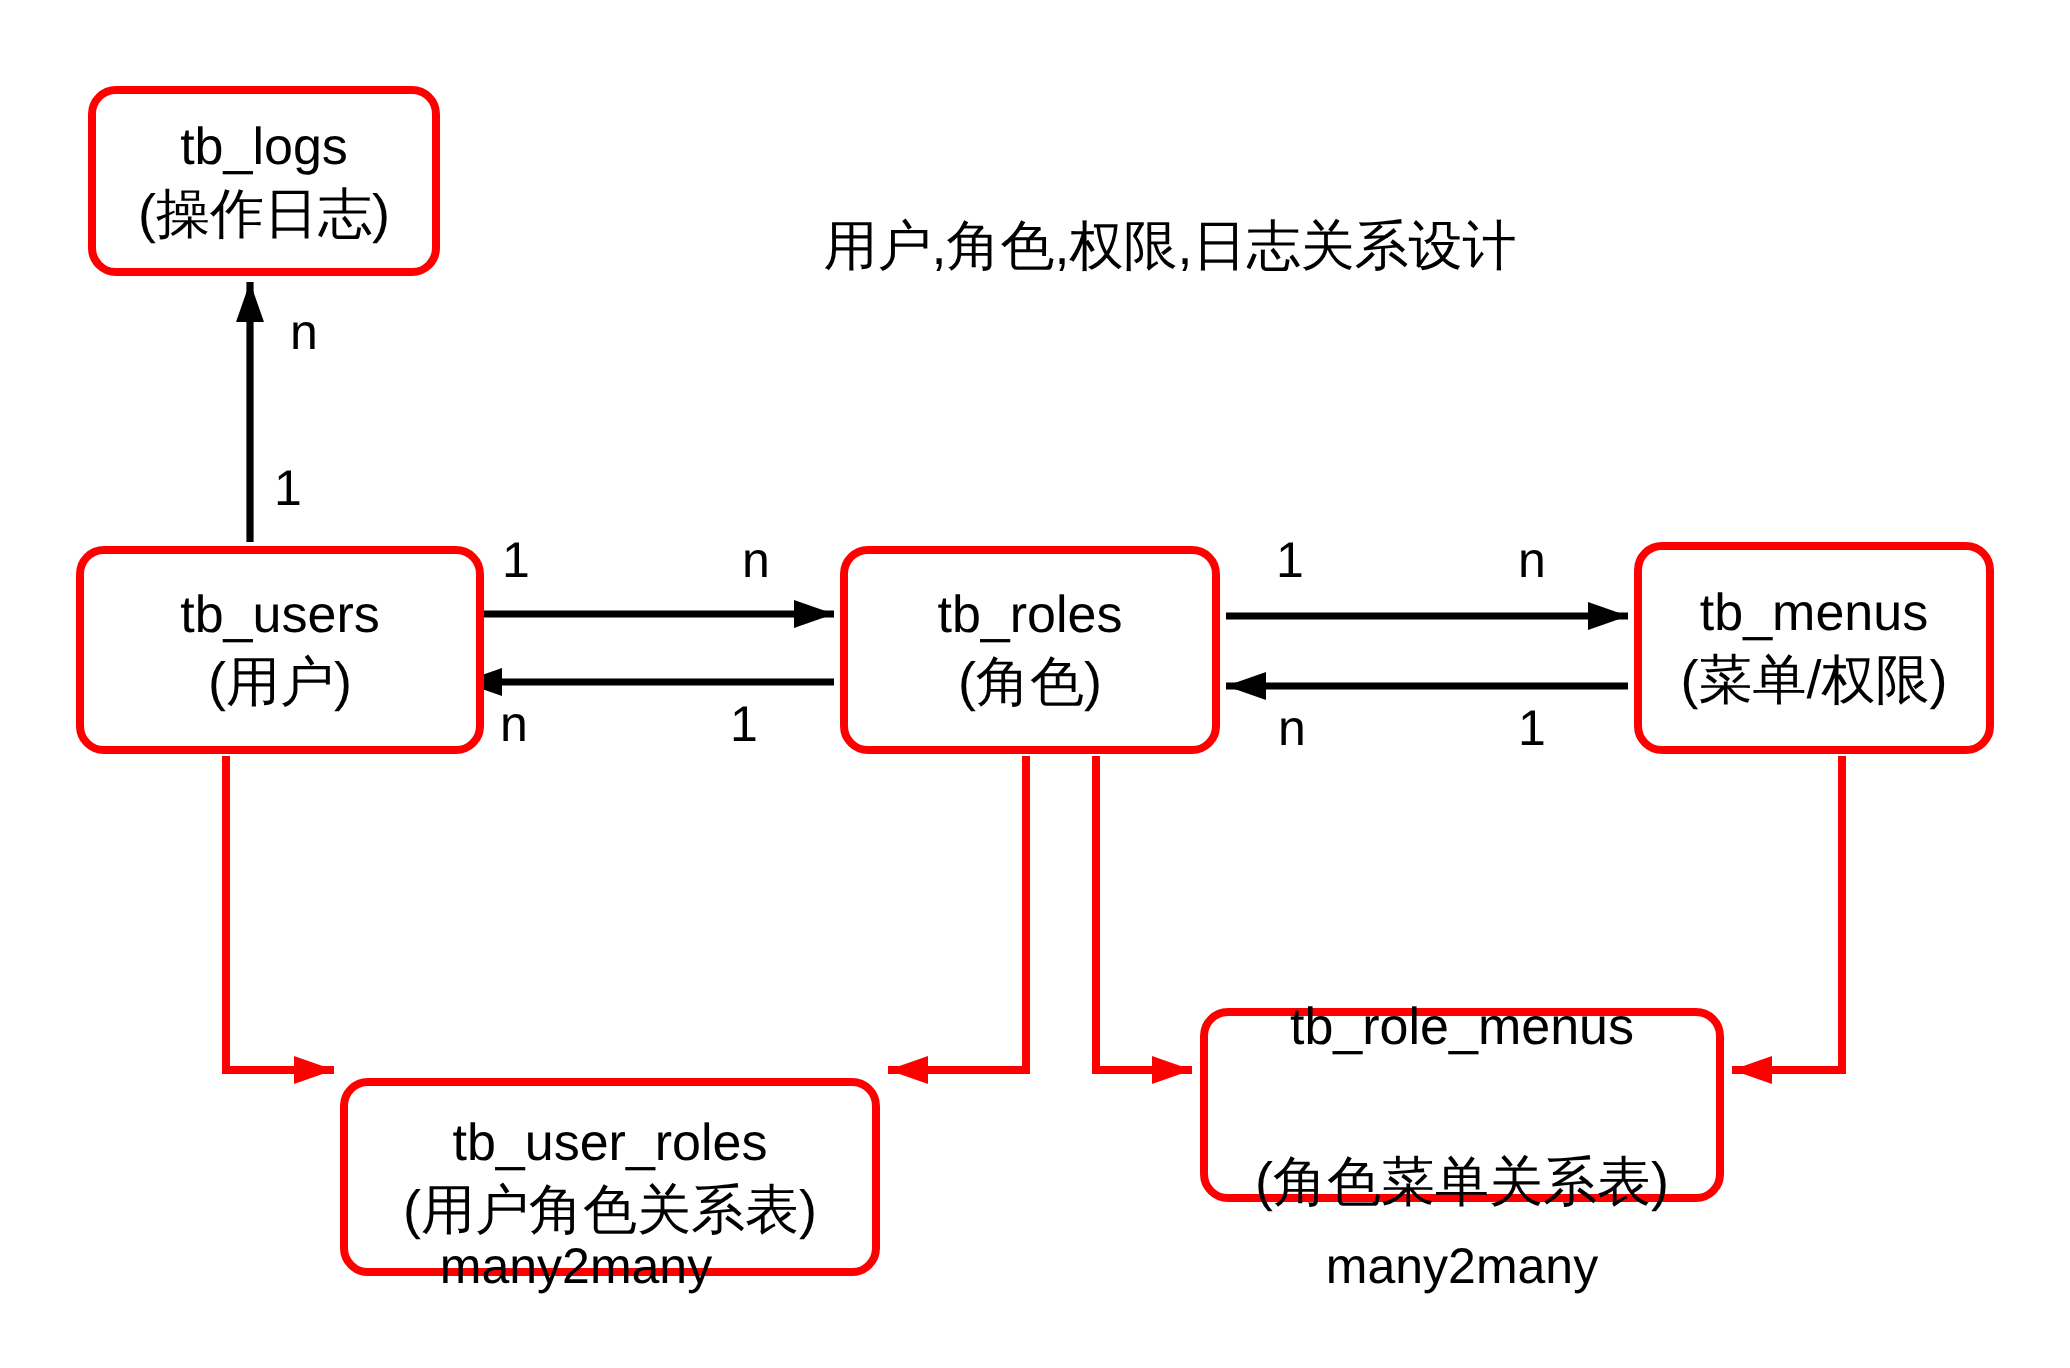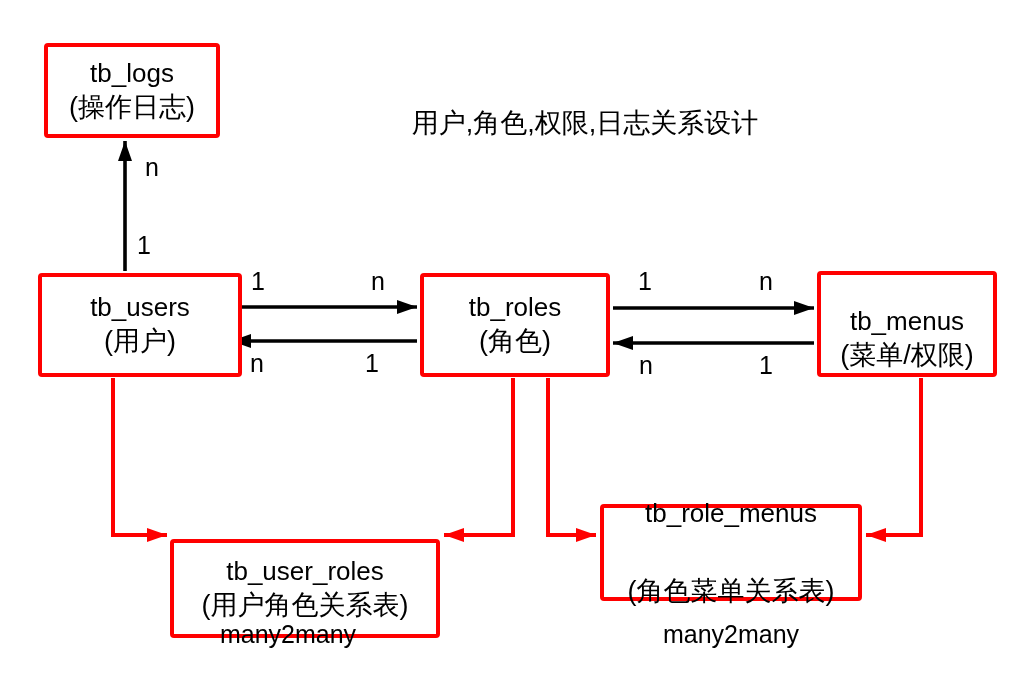--- a/index.html
+++ b/index.html
@@ -30,21 +30,21 @@
     text-align: center;
     font-size: 27px;
     color: #000000;
     white-space: nowrap;
     margin-top: 29px;
   }
   .node {
     position: absolute;
     box-sizing: border-box;
     border: 4px solid #ff0000;
-    border-radius: 4px;
+    border-radius: 14px;
     background: #ffffff;
     display: flex;
     flex-direction: column;
     align-items: center;
     justify-content: center;
     color: #000000;
     line-height: 1.28;
     text-align: center;
   }
   .node-name   { font-size: 26px; white-space: nowrap; }
@@ -101,21 +101,21 @@
   <div class="node" style="left:38px; top:273px; width:204px; height:104px;">
     <div class="node-name">tb_users</div>
     <div class="node-subtitle">(用户)</div>
   </div>
 
   <div class="node" style="left:420px; top:273px; width:190px; height:104px;text-align:right;">
     <div class="node-name">tb_roles</div>
     <div class="node-subtitle">(角色)</div>
   </div>
 
-  <div class="node" style="left:817px; top:271px; width:180px; height:106px;justify-content:flex-end;">
+  <div class="node" style="left:817px; top:271px; width:180px; height:106px;">
     <div class="node-name">tb_menus</div>
     <div class="node-subtitle">(菜单/权限)</div>
   </div>
 
   <div class="node" style="left:170px; top:504px; width:270px; height:99px;margin-top:35px;">
     <div class="node-name">tb_user_roles</div>
     <div class="node-subtitle">(用户角色关系表)</div>
   </div>
 
   <div class="node" style="left:600px; top:504px; width:262px; height:97px;gap:44px;">

